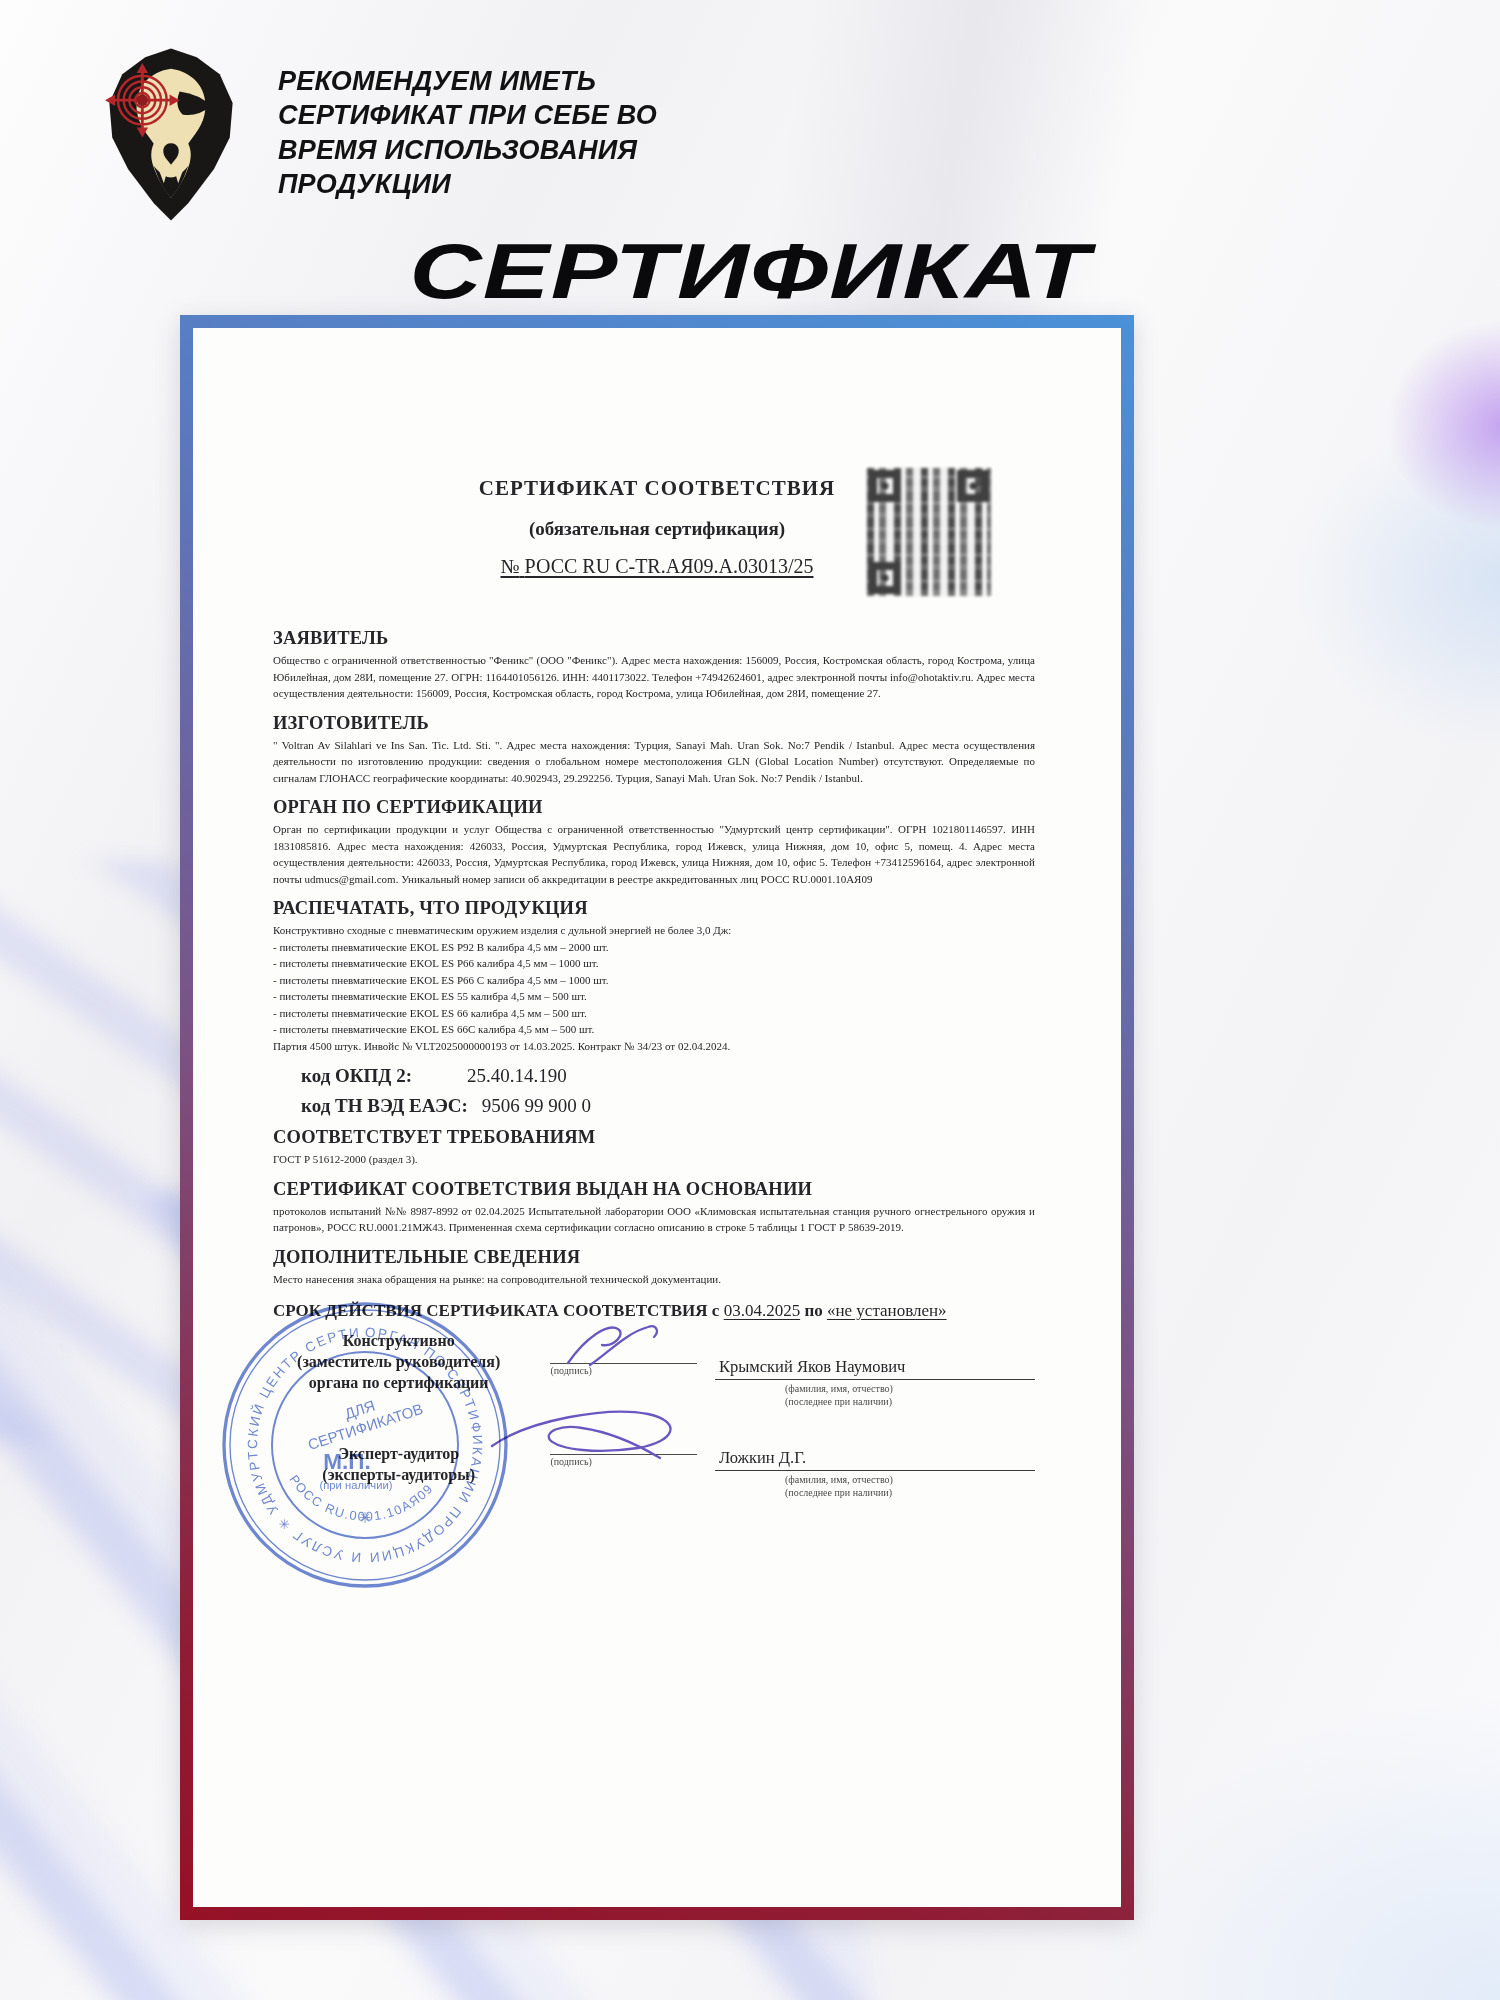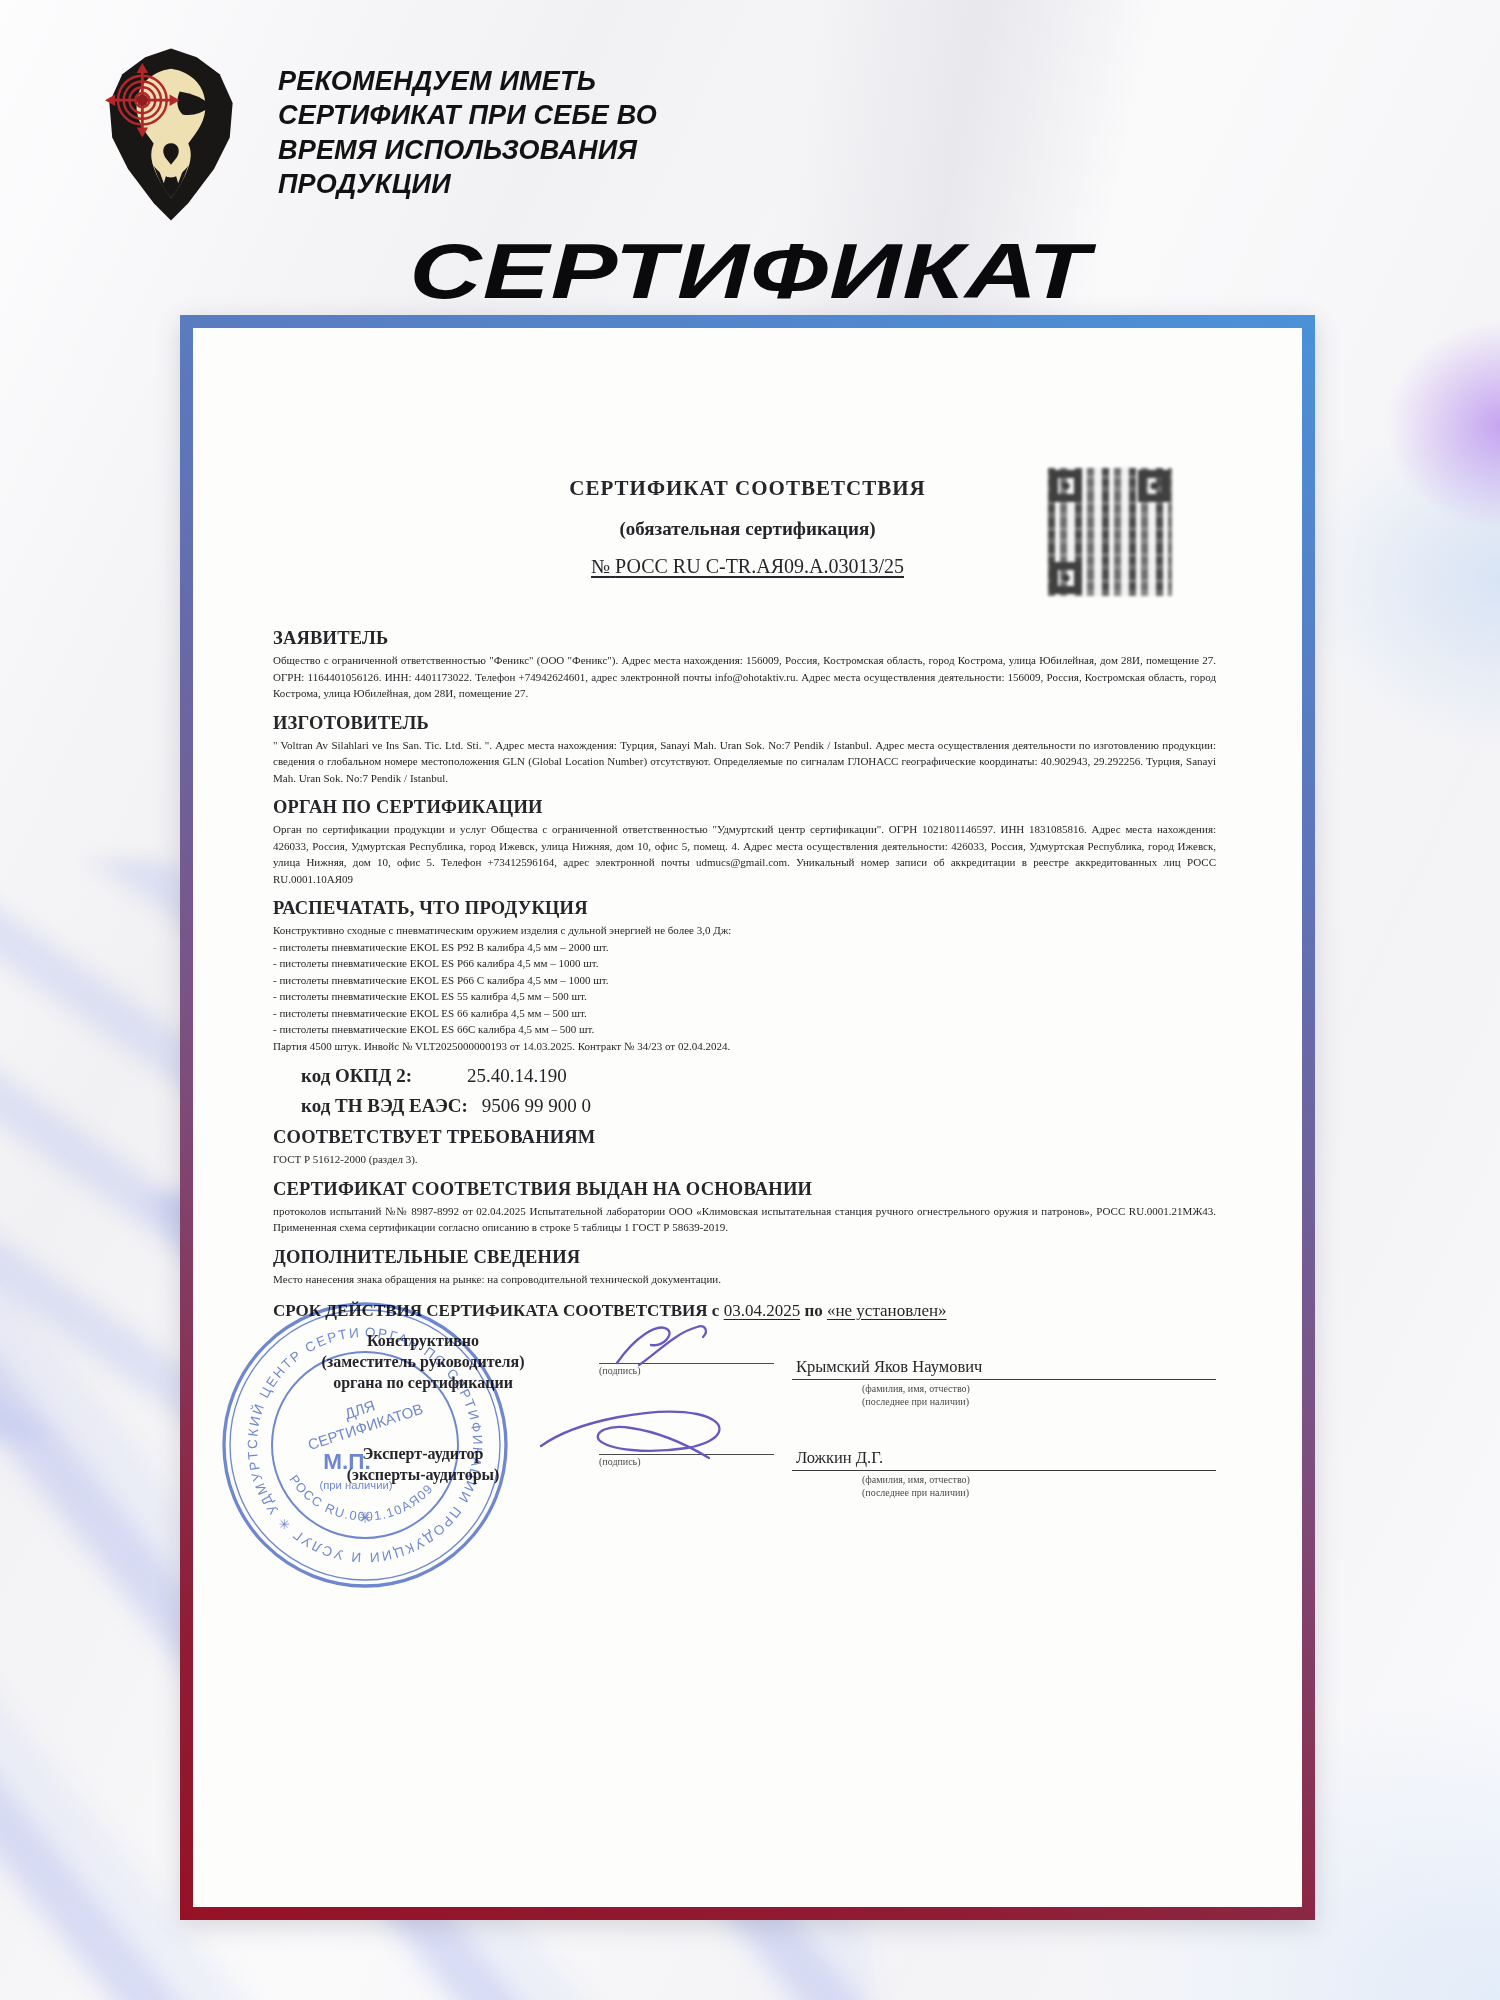--- a/index.html
+++ b/index.html
@@ -24,21 +24,21 @@
   
   .logo{position:absolute;left:85px;top:40px;width:172px;height:192px;}
   .note{position:absolute;top:64px;font-size:27px;line-height:1.27;font-weight:bold;font-style:italic;color:#121212;letter-spacing:.2px;}
   .note-left{left:278px;width:392px;text-align:left;}
   .note-right{left:700px;width:430px;text-align:left;}
   .big-title{position:absolute;left:0;top:226px;width:100%;text-align:center;
     font-size:78px;font-weight:bold;font-style:italic;letter-spacing:1px;color:#0a0a0c;
     transform:scaleX(1.28);transform-origin:50% 50%;}
 
   
-  .frame{position:absolute;left:180px;top:315px;width:1135px;height:1605px;box-sizing:border-box;padding:13px;
+  .frame{position:absolute;left:180px;top:315px;width:954px;height:1605px;box-sizing:border-box;padding:13px;
     background:linear-gradient(200deg,#4a91d8 0%,#5f74b8 28%,#7b5283 55%,#8f1d35 85%,#951126 100%);
     box-shadow:0 6px 24px rgba(60,60,90,.18);}
   .paper{position:relative;width:100%;height:100%;background:#fdfdfc;overflow:hidden;
     font-family:"Liberation Serif",serif;color:#26262a;}
   .doc-head{margin-top:148px;text-align:center;}
   .doc-title{font-size:21px;font-weight:bold;letter-spacing:1px;}
   .doc-subtitle{font-size:19px;font-weight:bold;margin-top:17px;}
   .doc-number{font-size:20px;margin-top:15px;}
   .u{text-decoration:underline;text-underline-offset:3px;}
 

